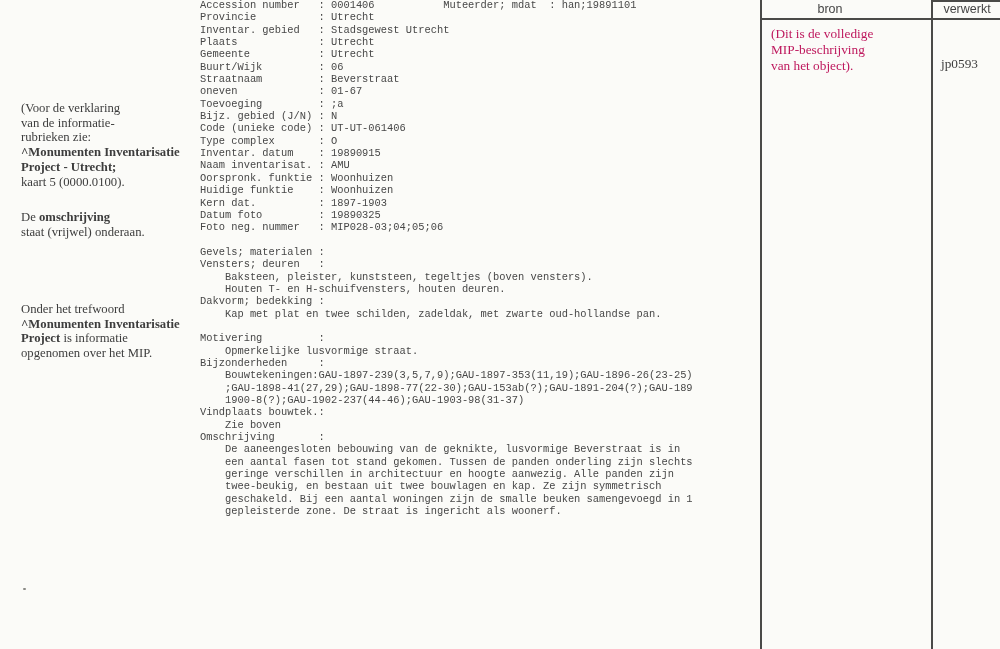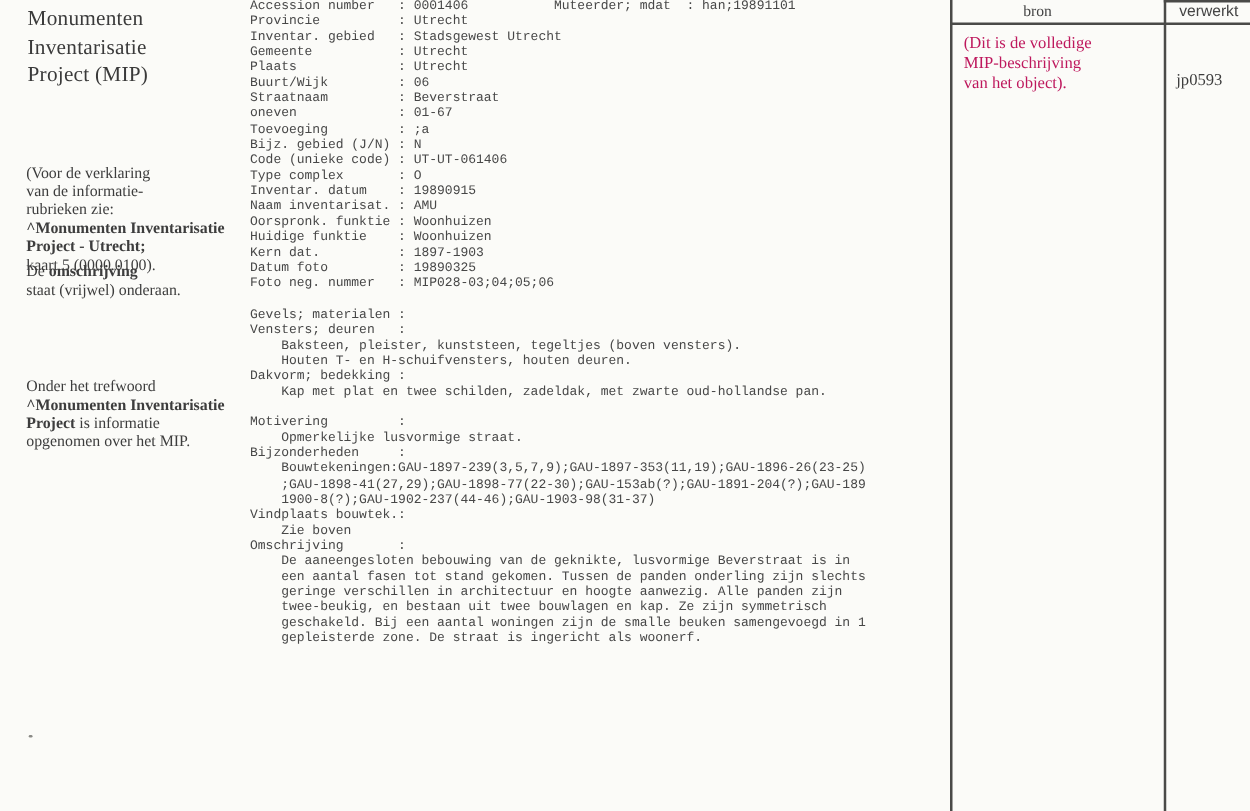--- a/index.html
+++ b/index.html
@@ -12,21 +12,21 @@
   .sidebar-title {
     position:absolute; left:22px; top:4px; width:200px;
     font:17px/22.5px "Liberation Serif", serif; color:#3a3a3a;
     white-space:pre-line; letter-spacing:.2px;
   }
   .note {
     position:absolute; left:21px; width:205px;
     font:12.7px/14.7px "Liberation Serif", serif; color:#3d3d3d;
     white-space:pre-line;
   }
-  #note1 { top:101px;margin-top:30px; }
+  #note1 { top:101px; }
   #note2 { top:210px; }
   #note3 { top:302px; }
   .b { font-weight:bold; }
 
   
   .record {
     position:absolute; left:200px; top:-1px; width:560px;
     font:10.4px/12.35px "Liberation Mono", monospace;
     color:#474747; letter-spacing:0;
   }
@@ -35,61 +35,58 @@
   
   .vline { position:absolute; top:0; width:2px; height:649px; background:#4a4a48; }
   #vline-left  { left:760px; }
   #vline-right { left:931px; }
   .header-underline { position:absolute; left:760px; top:18px; width:240px; height:2px; background:#4a4a48; }
   .top-edge-line    { position:absolute; left:931px; top:0;  width:69px;  height:2px; background:#4a4a48; }
   .col-header {
     position:absolute; top:2px; font:12.5px "Liberation Sans", sans-serif;
     color:#454545; text-align:center;
   }
-  #bron-header     { left:762px; width:136px;font-family:Liberation Serif, serif; }
+  #bron-header     { left:762px; width:136px; }
   #verwerkt-header { left:931px; width:72px; }
   .bron-note {
     position:absolute; left:771px; top:26px; width:155px;
     font:13.3px/15.9px "Liberation Serif", serif; color:#be185d;
     white-space:pre-line;
   }
   .verwerkt-value {
     position:absolute; left:941px; top:56px;
     font:13.3px "Liberation Serif", serif; color:#3d3d3d;
   }
   
   .speck { position:absolute; left:23px; top:588px; width:3px; height:2px; background:#8a8a86; border-radius:1px; }
 </style>
 </head>
 <body>
 
 <div class="page">
 
-  <div class="sidebar-title">Monumenten
-Inventarisatie
-Project (MIP)</div>
   <div class="note" id="note1"><span>(Voor de verklaring
 van de informatie-
 rubrieken zie:
 </span><span class="b">^Monumenten Inventarisatie
 Project - Utrecht;</span><span>
 kaart 5 (0000.0100).</span></div>
   <div class="note" id="note2"><span>De </span><span class="b">omschrijving</span><span>
 staat (vrijwel) onderaan.</span></div>
   <div class="note" id="note3"><span>Onder het trefwoord
 </span><span class="b">^Monumenten Inventarisatie
 Project</span><span> is informatie
 opgenomen over het MIP.</span></div>
 
   <div class="record" id="record">
       <div class="rl">Accession number   : 0001406           Muteerder; mdat  : han;19891101</div>
       <div class="rl">Provincie          : Utrecht</div>
       <div class="rl">Inventar. gebied   : Stadsgewest Utrecht</div>
+      <div class="rl">Plaats             : Utrecht</div>
       <div class="rl">Gemeente           : Utrecht</div>
-      <div class="rl">Plaats             : Utrecht</div>
       <div class="rl">Buurt/Wijk         : 06</div>
       <div class="rl">Straatnaam         : Beverstraat</div>
       <div class="rl">oneven             : 01-67</div>
       <div class="rl">Toevoeging         : ;a</div>
       <div class="rl">Bijz. gebied (J/N) : N</div>
       <div class="rl">Code (unieke code) : UT-UT-061406</div>
       <div class="rl">Type complex       : O</div>
       <div class="rl">Inventar. datum    : 19890915</div>
       <div class="rl">Naam inventarisat. : AMU</div>
       <div class="rl">Oorspronk. funktie : Woonhuizen</div>

